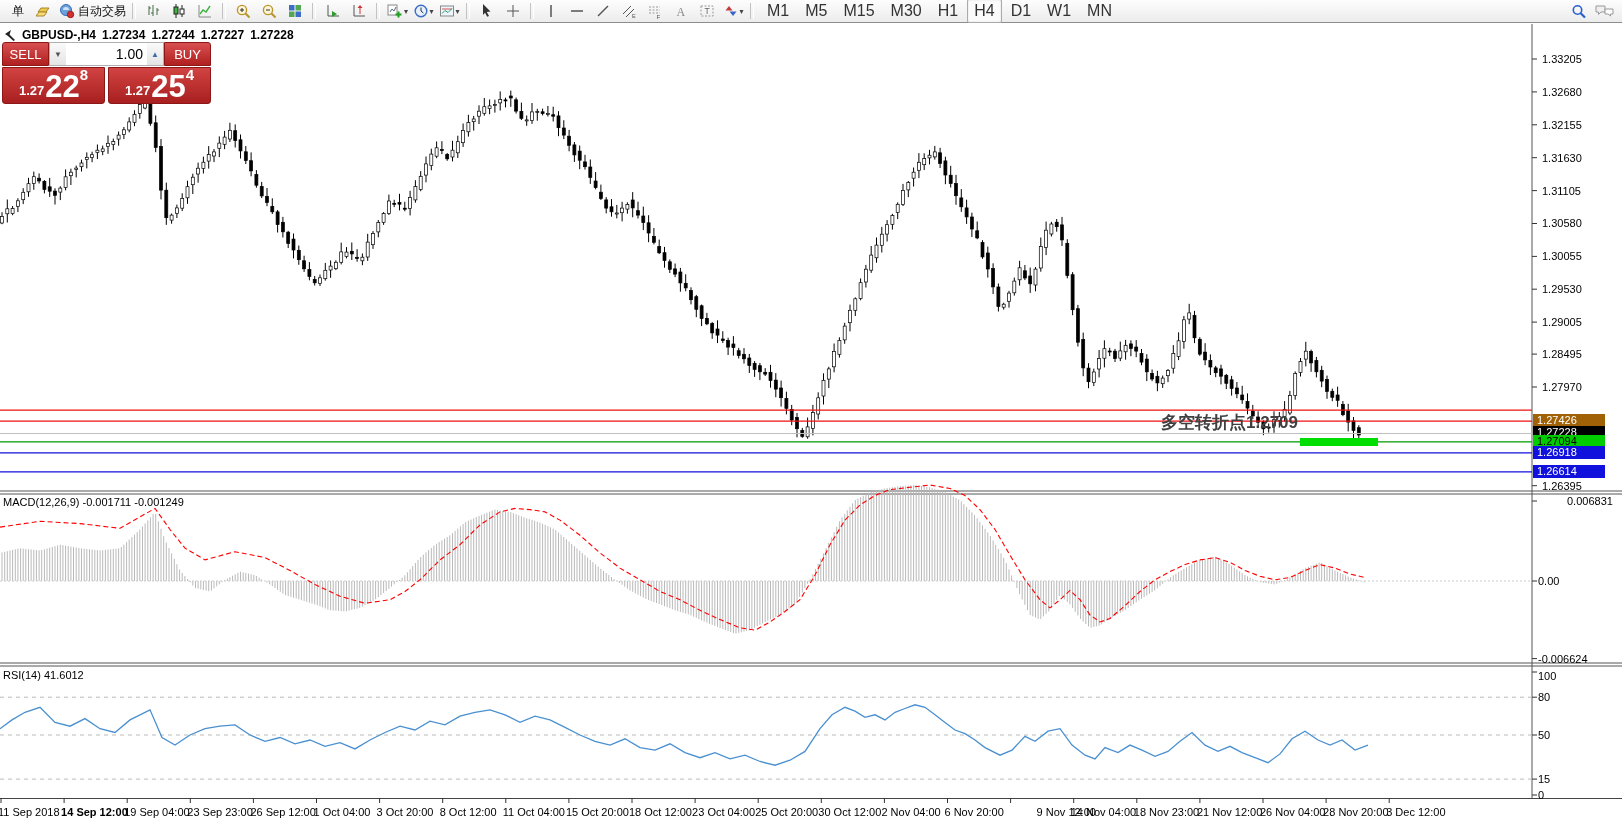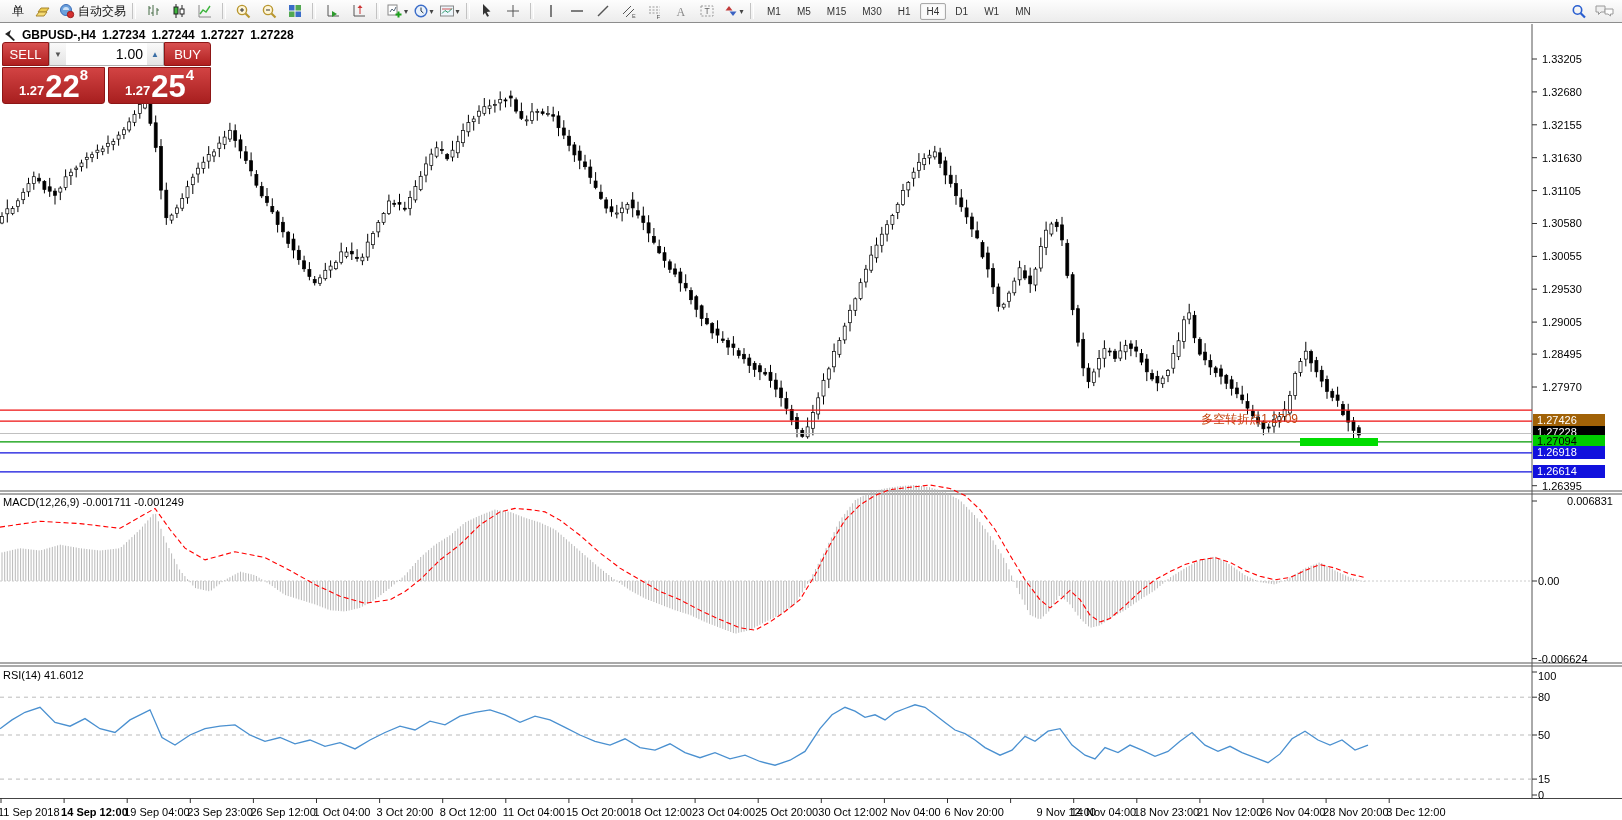--- a/index.html
+++ b/index.html
@@ -9,21 +9,21 @@
   .toolbar{position:absolute;left:0;top:0;width:1622px;height:23px;box-sizing:border-box;
     background:linear-gradient(#fdfdfd,#ececec);border-bottom:1px solid #8d8d8d;
     display:flex;align-items:center;padding:0 4px;z-index:30;}
   .tbtn{height:19px;min-width:22px;display:flex;align-items:center;justify-content:center;
     font-size:12px;color:#222;padding:0 2px;border-radius:2px;}
   .tbtn svg{display:block;}
   .tlabel{font-size:12px;color:#111;margin-left:2px;white-space:nowrap;}
   .tsep{width:2px;height:16px;border-left:1px solid #c3c3c3;border-right:1px solid #fff;margin:0 4px;}
   .caret{font-size:8px;color:#444;margin-left:1px;}
   .tf-group{display:flex;align-items:center;gap:2px;margin-left:2px;}
-  .tf{font-size:10px;color:#333;padding:2px 6px;border:1px solid transparent;border-radius:2px;}
+  .tf{font-size:16px;color:#333;padding:2px 6px;border:1px solid transparent;border-radius:2px;}
   .tf.active{background:#fbfbfb;border:1px solid #aaa;box-shadow:inset 0 0 2px #ddd;}
   .tb-spacer{flex:1;}
   
   .chart-window{position:absolute;left:0;top:23px;width:1622px;height:797px;background:#fff;z-index:1;}
   #chart-svg{position:absolute;left:0;top:0;z-index:2;}
   .pane-label{position:absolute;font-size:11px;color:#000;z-index:5;white-space:nowrap;}
   .chart-title{position:absolute;left:5px;top:5px;font-size:12px;font-weight:600;color:#000;z-index:6;
     display:flex;align-items:center;gap:6px;white-space:nowrap;}
   .axis-label{position:absolute;font-size:11px;color:#000;z-index:5;white-space:nowrap;}
   .time-label{position:absolute;top:783px;font-size:11px;color:#000;z-index:5;white-space:nowrap;}
@@ -42,21 +42,21 @@
     font-size:8px;color:#555;background:linear-gradient(#fafafa,#e4e4e4);}
   .tp-vol-val{flex:1;text-align:right;font-size:14px;color:#000;padding-right:4px;}
   .tp-row2{display:flex;gap:3px;margin-top:1px;}
   .tp-price{flex:1;height:37px;background:linear-gradient(#d24343,#a81f1f);border:1px solid #8d1616;
     border-radius:0 0 3px 3px;color:#fff;display:flex;align-items:flex-end;justify-content:center;
     padding-bottom:3px;box-sizing:border-box;cursor:pointer;}
   .tp-small{font-size:13px;font-weight:bold;margin:0 1px 2px 0;}
   .tp-big{font-size:31px;font-weight:bold;line-height:26px;}
   .tp-sup{font-size:15px;font-weight:bold;align-self:flex-start;margin-top:-2px;}
   
-  .annotation-text{position:absolute;z-index:8;font-weight:normal;font-size:12px;color:#c2410c;
+  .annotation-text{position:absolute;z-index:8;font-weight:bold;font-size:17px;color:#404040;
     white-space:nowrap;font-family:"Liberation Sans","DejaVu Sans",sans-serif;}
   .highlight-bar{position:absolute;z-index:8;}
 </style>
 </head>
 <body>
 
 <div class="toolbar">
   <span class="tbtn">
       <span class="tlabel">单</span>
     </span>

